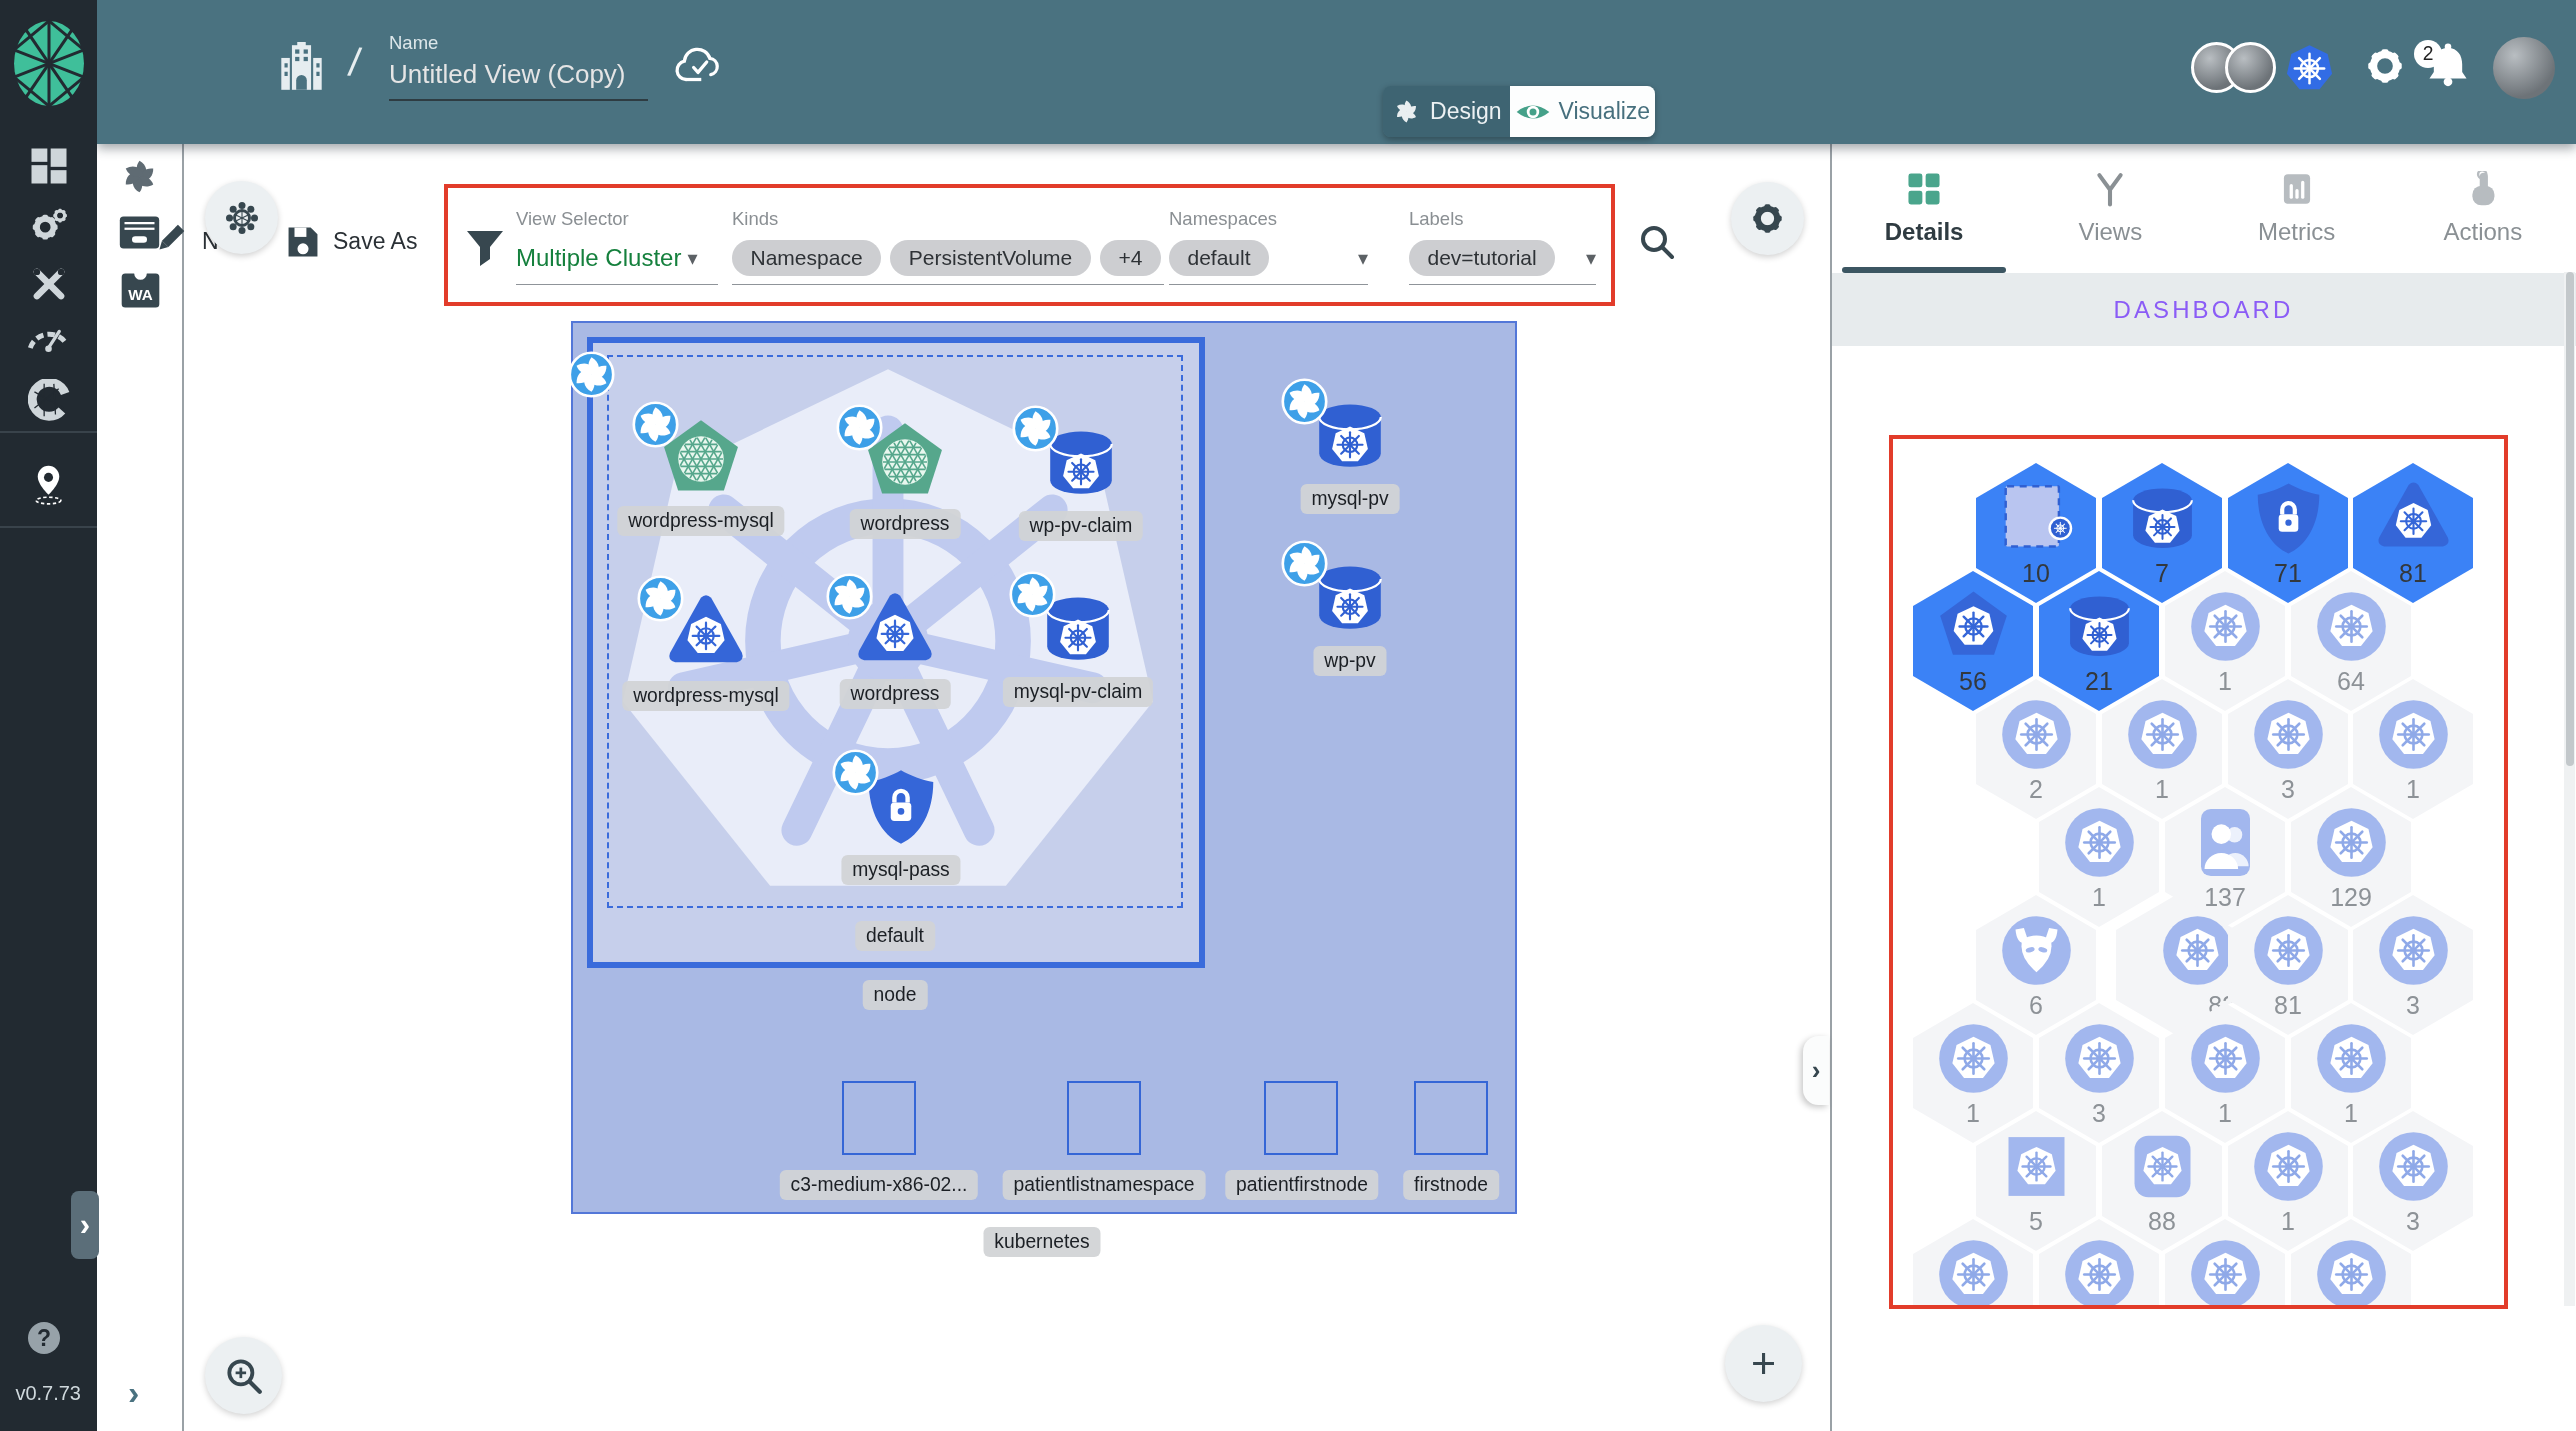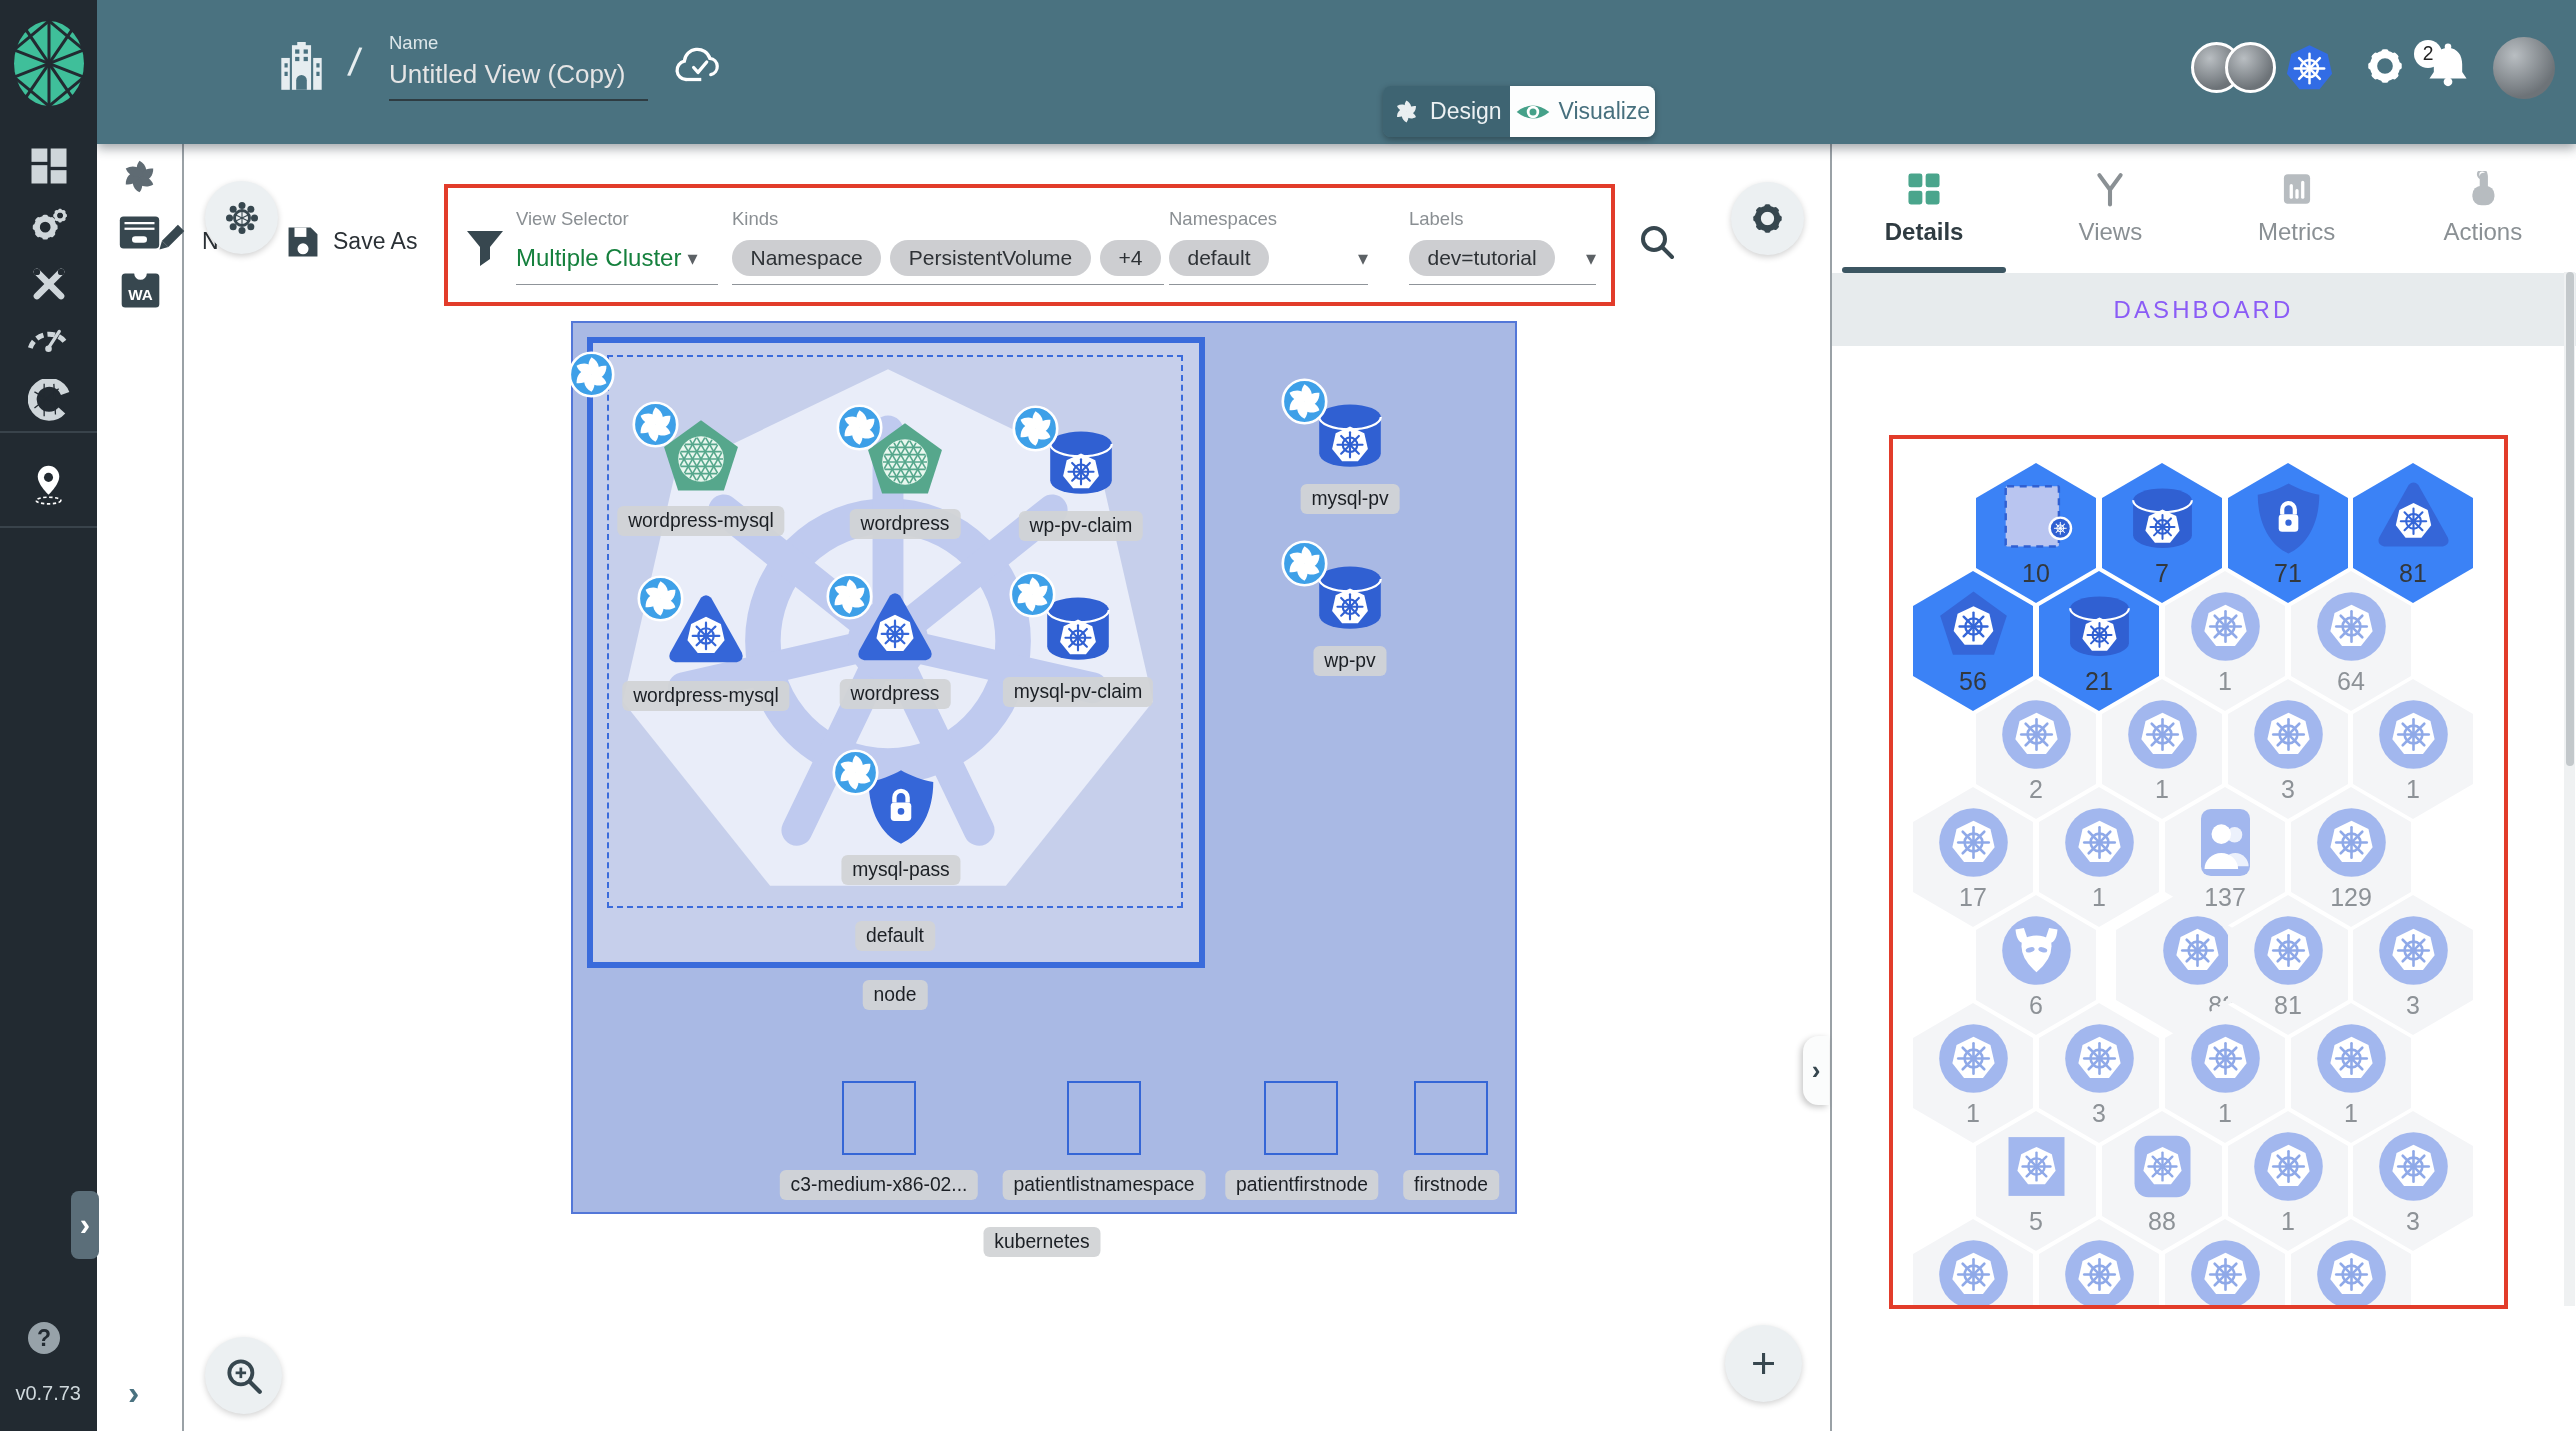--- a/index.html
+++ b/index.html
@@ -1009,39 +1009,20 @@
           <line x1="0" y1="-5.8" x2="0" y2="-21.8" transform="rotate(135)"></line>
           <line x1="0" y1="-5.8" x2="0" y2="-21.8" transform="rotate(180)"></line>
           <line x1="0" y1="-5.8" x2="0" y2="-21.8" transform="rotate(225)"></line>
           <line x1="0" y1="-5.8" x2="0" y2="-21.8" transform="rotate(270)"></line>
           <line x1="0" y1="-5.8" x2="0" y2="-21.8" transform="rotate(315)"></line>
         </g>
         <circle r="5.1" fill="#8fa9e8"></circle>
       </svg>
       <span class="hexnum">1</span>
     </div>
-    <div class="hex light" style="left: 29px; top: 355px;">
-      <svg class="hexicon" viewBox="-55 -55 110 110">
-        <circle r="49" fill="#A2B7EE"></circle>
-        <polygon points="0.0,-31.0 24.2,-19.3 30.2,6.9 13.5,27.9 -13.5,27.9 -30.2,6.9 -24.2,-19.3" fill="#fff"></polygon>
-        <g stroke="#8fa9e8" stroke-width="3.7" stroke-linecap="round" fill="none">
-          <circle r="12.7"></circle>
-          <line x1="0" y1="-5.8" x2="0" y2="-21.8" transform="rotate(0)"></line>
-          <line x1="0" y1="-5.8" x2="0" y2="-21.8" transform="rotate(45)"></line>
-          <line x1="0" y1="-5.8" x2="0" y2="-21.8" transform="rotate(90)"></line>
-          <line x1="0" y1="-5.8" x2="0" y2="-21.8" transform="rotate(135)"></line>
-          <line x1="0" y1="-5.8" x2="0" y2="-21.8" transform="rotate(180)"></line>
-          <line x1="0" y1="-5.8" x2="0" y2="-21.8" transform="rotate(225)"></line>
-          <line x1="0" y1="-5.8" x2="0" y2="-21.8" transform="rotate(270)"></line>
-          <line x1="0" y1="-5.8" x2="0" y2="-21.8" transform="rotate(315)"></line>
-        </g>
-        <circle r="5.1" fill="#8fa9e8"></circle>
-      </svg>
-      <span class="hexnum">17</span>
-    </div>
     <div class="hex light" style="left: 155px; top: 355px;">
       <svg class="hexicon" viewBox="-55 -55 110 110">
         <circle r="49" fill="#A2B7EE"></circle>
         <polygon points="0.0,-31.0 24.2,-19.3 30.2,6.9 13.5,27.9 -13.5,27.9 -30.2,6.9 -24.2,-19.3" fill="#fff"></polygon>
         <g stroke="#8fa9e8" stroke-width="3.7" stroke-linecap="round" fill="none">
           <circle r="12.7"></circle>
           <line x1="0" y1="-5.8" x2="0" y2="-21.8" transform="rotate(0)"></line>
           <line x1="0" y1="-5.8" x2="0" y2="-21.8" transform="rotate(45)"></line>
           <line x1="0" y1="-5.8" x2="0" y2="-21.8" transform="rotate(90)"></line>
           <line x1="0" y1="-5.8" x2="0" y2="-21.8" transform="rotate(135)"></line>

